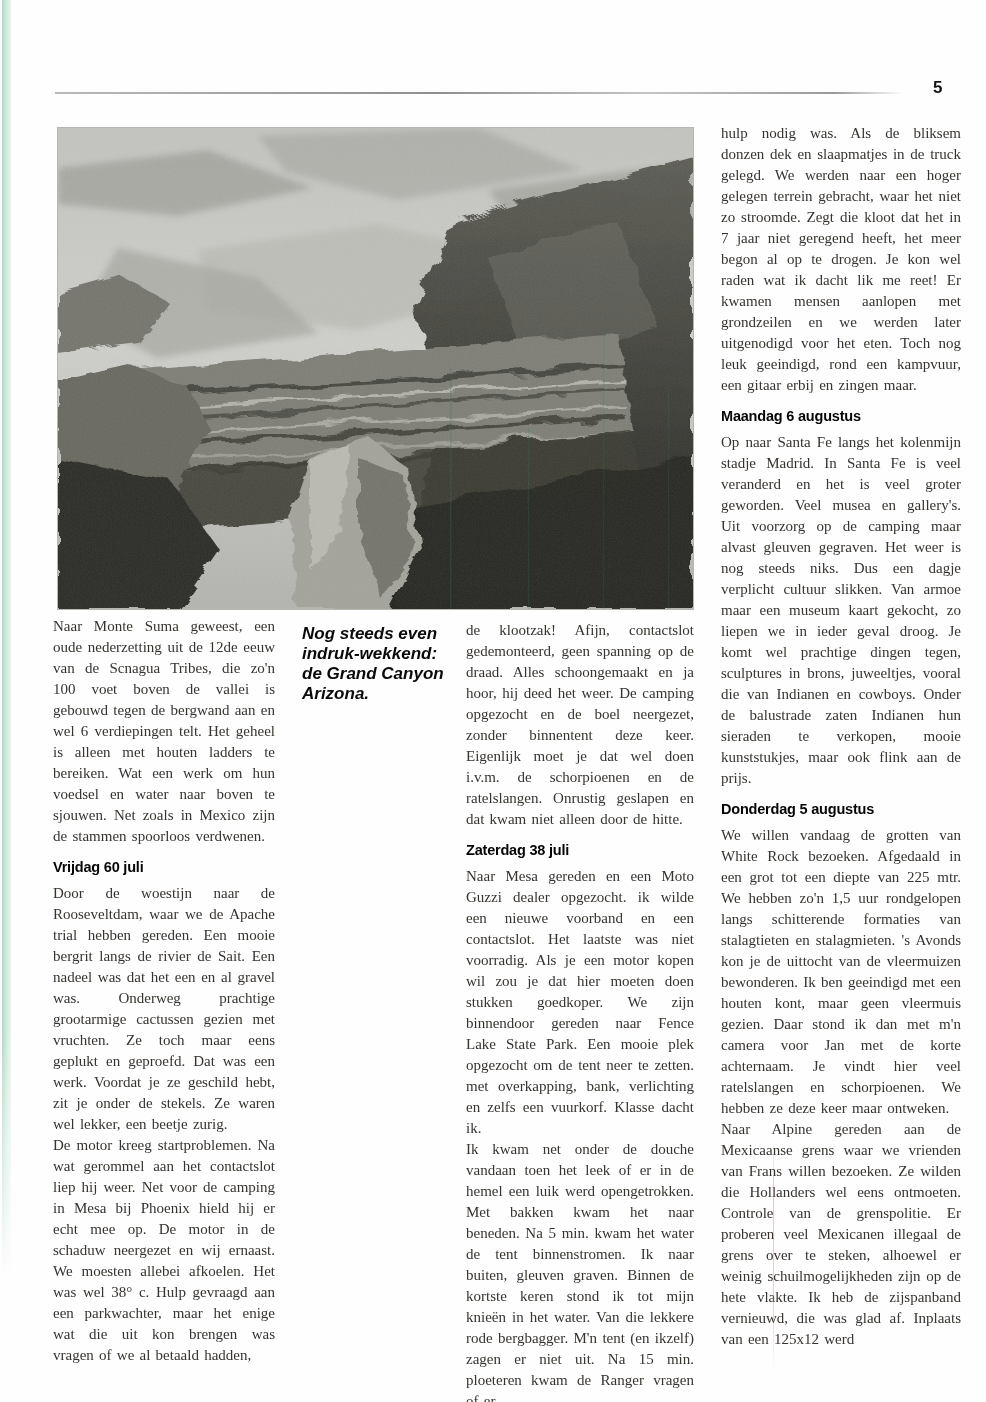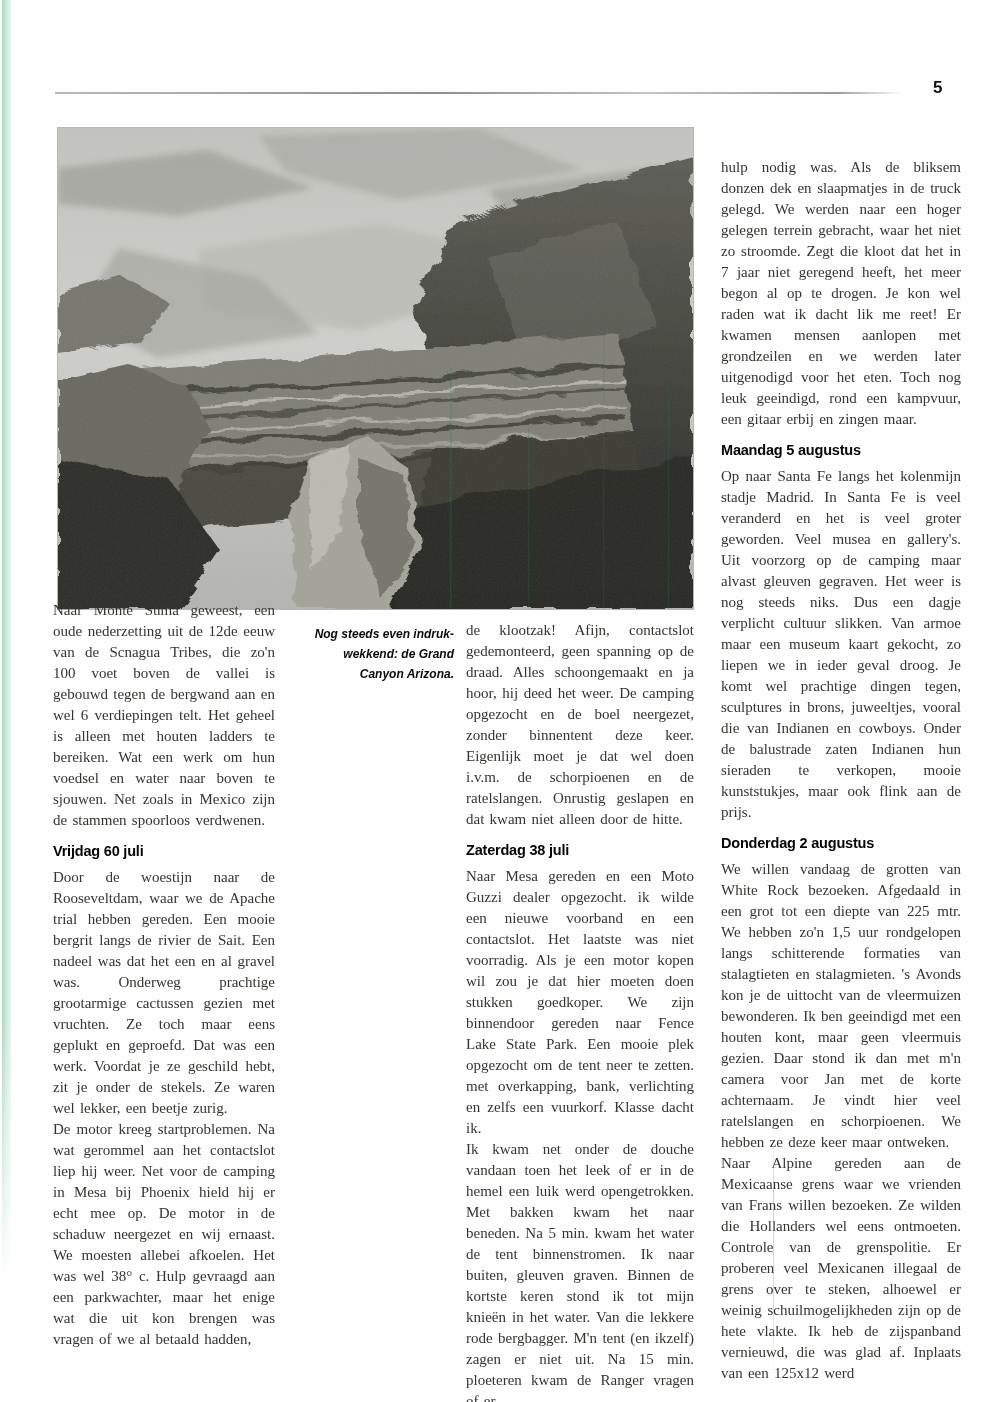--- a/index.html
+++ b/index.html
@@ -35,28 +35,28 @@
   }
   
   .col{position:absolute;text-align:justify;}
   .col p{margin:0;font-size:15px;line-height:21px;word-spacing:1.5px;}
   .col h3{
     margin:11px 0 7px 0;
     font-family:"Liberation Sans","DejaVu Sans",sans-serif;
     font-weight:bold;font-size:14.5px;line-height:18px;
     letter-spacing:-0.2px;color:#050505;text-align:left;
   }
-  #col-left  {left:53px; top:600px;width:222px;}
+  #col-left  {left:53px; top:616px;width:222px;}
   #col-middle{left:466px;top:620px;width:228px;}
-  #col-right {left:721px;top:157px;width:240px;}
+  #col-right {left:721px;top:123px;width:240px;}
   #caption{
     position:absolute;left:302px;top:624px;width:152px;
     font-family:"Liberation Sans","DejaVu Sans",sans-serif;
-    font-weight:bold;font-style:italic;font-size:12px;line-height:20px;
-    color:#0a0a0a;text-align:right;
+    font-weight:bold;font-style:italic;font-size:17px;line-height:20px;
+    color:#0a0a0a;text-align:left;
   }
   
   #artifact{
     position:absolute;left:773px;top:1140px;width:1px;height:230px;
     background:linear-gradient(to bottom,rgba(205,130,130,0),rgba(205,130,130,.45) 20%,rgba(205,130,130,.35) 75%,rgba(205,130,130,0));
   }
 </style>
 </head>
 <body>
 
@@ -146,22 +146,22 @@
 
   <div class="col" id="col-middle">
     <p>de klootzak! Afijn, contactslot gedemonteerd, geen spanning op de draad. Alles schoongemaakt en ja hoor, hij deed het weer. De camping opgezocht en de boel neergezet, zonder binnentent deze keer. Eigenlijk moet je dat wel doen i.v.m. de schorpioenen en de ratelslangen. Onrustig geslapen en dat kwam niet alleen door de hitte.</p>
     <h3>Zaterdag 38 juli</h3>
     <p>Naar Mesa gereden en een Moto Guzzi dealer opgezocht. ik wilde een nieuwe voorband en een contactslot. Het laatste was niet voorradig. Als je een motor kopen wil zou je dat hier moeten doen stukken goedkoper. We zijn binnendoor gereden naar Fence Lake State Park. Een mooie plek opgezocht om de tent neer te zetten. met overkapping, bank, verlichting en zelfs een vuurkorf. Klasse dacht ik.</p>
     <p>Ik kwam net onder de douche vandaan toen het leek of er in de hemel een luik werd opengetrokken. Met bakken kwam het naar beneden. Na 5 min. kwam het water de tent binnenstromen. Ik naar buiten, gleuven graven. Binnen de kortste keren stond ik tot mijn knieën in het water. Van die lekkere rode bergbagger. M'n tent (en ikzelf) zagen er niet uit. Na 15 min. ploeteren kwam de Ranger vragen of er</p>
   </div>
 
   <div class="col" id="col-right">
     <p>hulp nodig was. Als de bliksem donzen dek en slaapmatjes in de truck gelegd. We werden naar een hoger gelegen terrein gebracht, waar het niet zo stroomde. Zegt die kloot dat het in 7 jaar niet geregend heeft, het meer begon al op te drogen. Je kon wel raden wat ik dacht lik me reet! Er kwamen mensen aanlopen met grondzeilen en we werden later uitgenodigd voor het eten. Toch nog leuk geeindigd, rond een kampvuur, een gitaar erbij en zingen maar.</p>
-    <h3>Maandag 5 augustus</h3>
+    <h3>Maandag 6 augustus</h3>
     <p>Op naar Santa Fe langs het kolenmijn stadje Madrid. In Santa Fe is veel veranderd en het is veel groter geworden. Veel musea en gallery's. Uit voorzorg op de camping maar alvast gleuven gegraven. Het weer is nog steeds niks. Dus een dagje verplicht cultuur slikken. Van armoe maar een museum kaart gekocht, zo liepen we in ieder geval droog. Je komt wel prachtige dingen tegen, sculptures in brons, juweeltjes, vooral die van Indianen en cowboys. Onder de balustrade zaten Indianen hun sieraden te verkopen, mooie kunststukjes, maar ook flink aan de prijs.</p>
-    <h3>Donderdag 2 augustus</h3>
+    <h3>Donderdag 5 augustus</h3>
     <p>We willen vandaag de grotten van White Rock bezoeken. Afgedaald in een grot tot een diepte van 225 mtr. We hebben zo'n 1,5 uur rondgelopen langs schitterende formaties van stalagtieten en stalagmieten. 's Avonds kon je de uittocht van de vleermuizen bewonderen. Ik ben geeindigd met een houten kont, maar geen vleermuis gezien. Daar stond ik dan met m'n camera voor Jan met de korte achternaam. Je vindt hier veel ratelslangen en schorpioenen. We hebben ze deze keer maar ontweken.</p>
     <p>Naar Alpine gereden aan de Mexicaanse grens waar we vrienden van Frans willen bezoeken. Ze wilden die Hollanders wel eens ontmoeten. Controle van de grenspolitie. Er proberen veel Mexicanen illegaal de grens over te steken, alhoewel er weinig schuilmogelijkheden zijn op de hete vlakte. Ik heb de zijspanband vernieuwd, die was glad af. Inplaats van een 125x12 werd</p>
   </div>
 
   <div id="artifact"></div>
 
 </div>
 
 </body></html>

